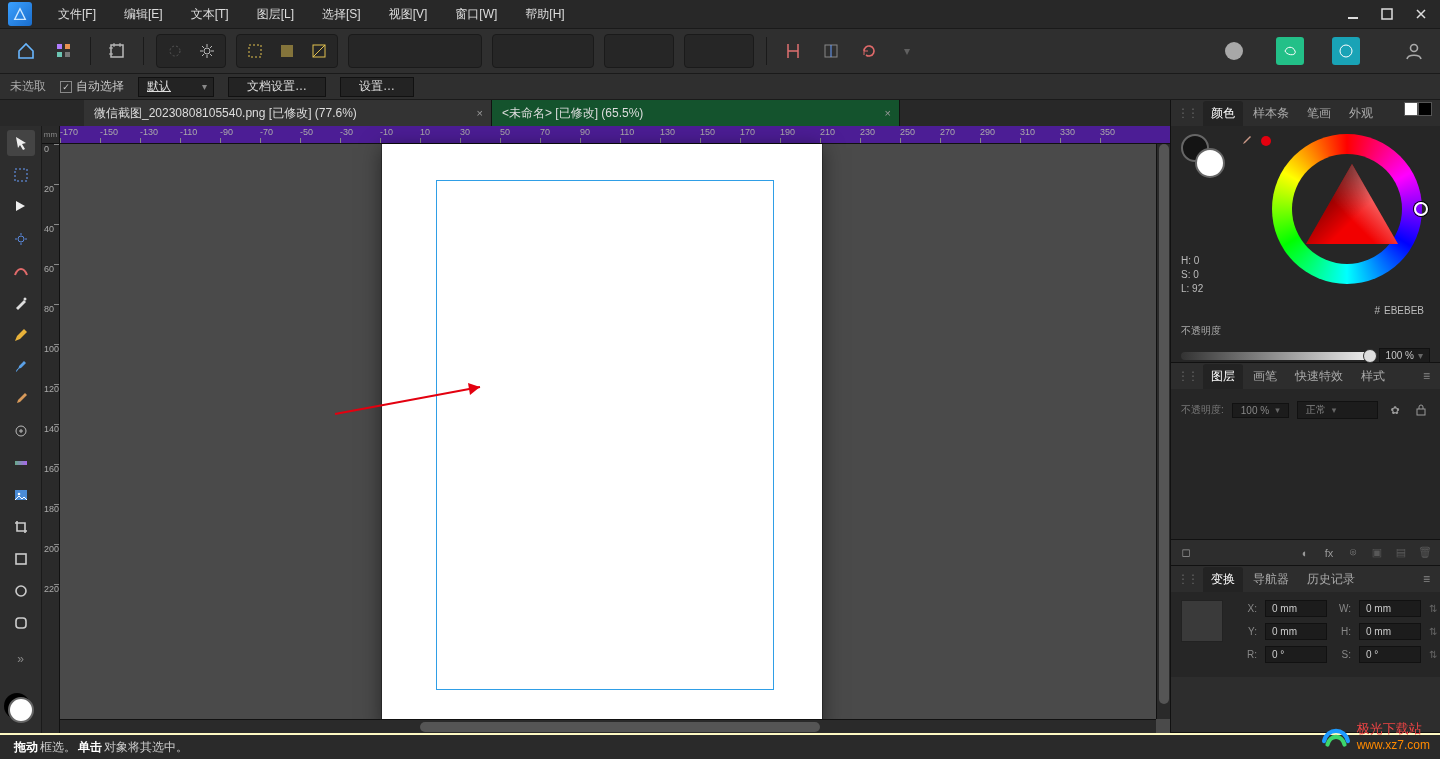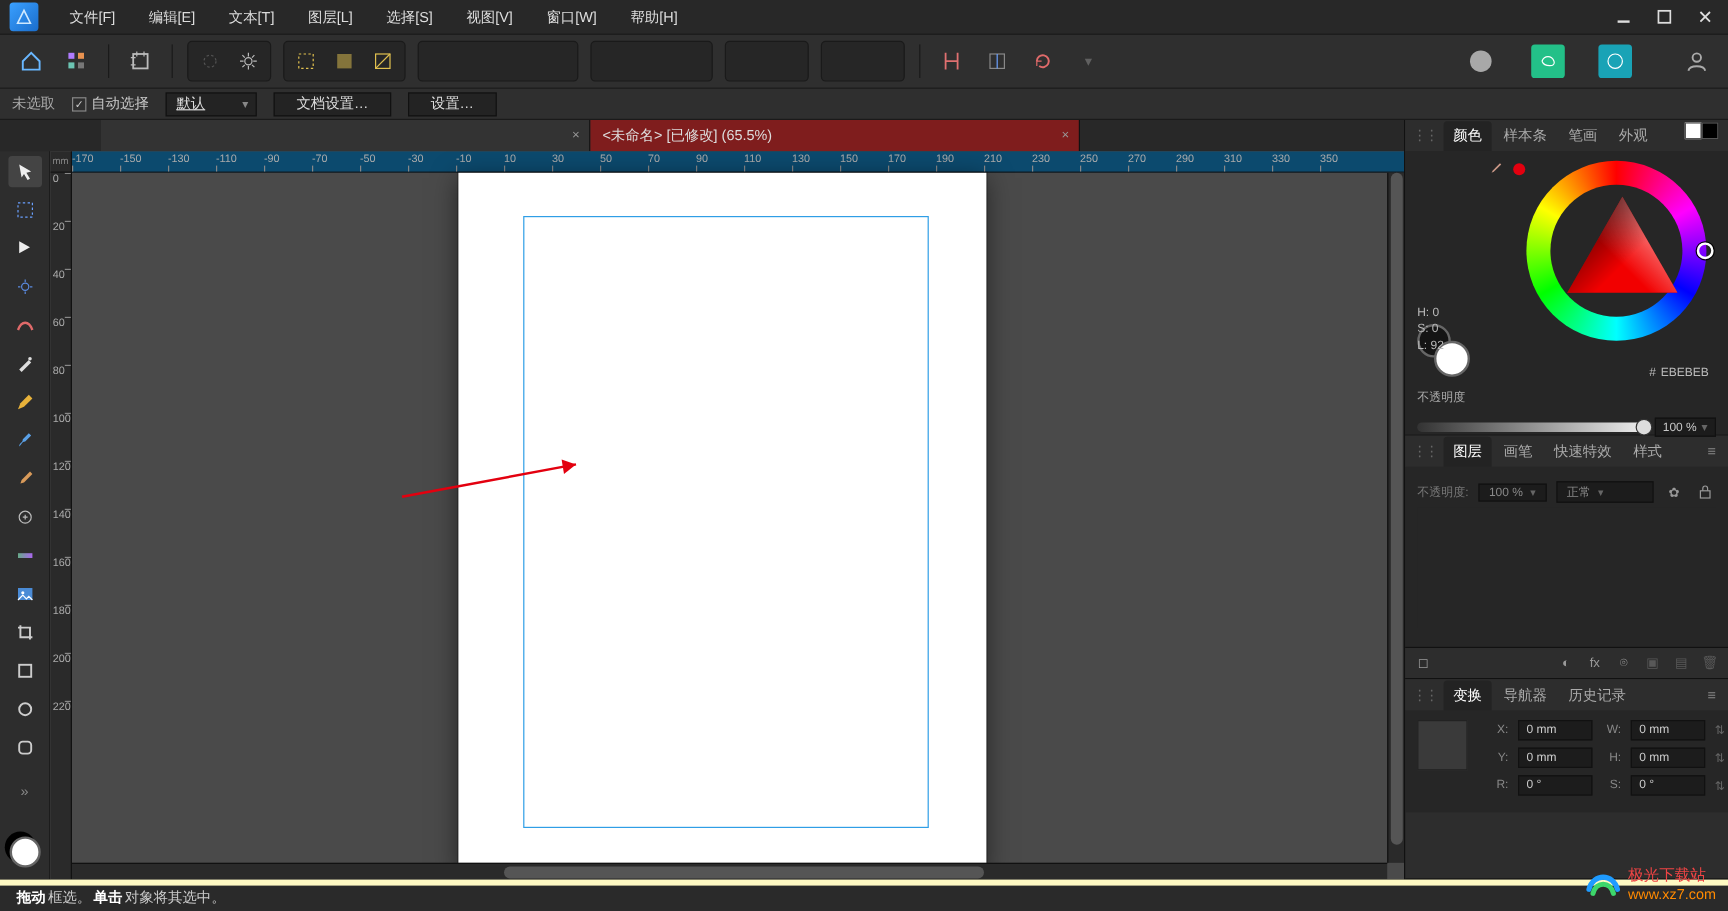--- a/index.html
+++ b/index.html
@@ -28,34 +28,34 @@
 .contextbar { height:26px; background:#2f2f2f; border-bottom:1px solid #1a1a1a; display:flex; align-items:center; padding:0 10px; gap:14px; }
 .ctx-label { color:#aaa; }
 .ctx-check { display:flex; align-items:center; gap:4px; }
 .ctx-check .box { width:12px;height:12px;border:1px solid #888; display:flex;align-items:center;justify-content:center;font-size:9px;color:#ccc;}
 .ctx-select { background:#232323; border:1px solid #111; color:#ddd; height:20px; padding:0 24px 0 8px; position:relative; display:flex; align-items:center; min-width:76px;text-decoration:underline;}
 .ctx-select::after { content:"▾"; position:absolute; right:6px; color:#888; font-size:10px;}
 .ctx-btn { background:#232323; border:1px solid #111; color:#ddd; height:20px; padding:0 18px; display:flex; align-items:center;}
 
 
 .doctabs { height:26px; background:#202020; display:flex; align-items:stretch; margin-left:42px; margin-right:270px; }
-.doctab { flex:1; background:#7f1d1d; border-right:1px solid #111; display:flex; align-items:center; padding:0 10px; color:#ddd; position:relative; }
+.doctab { flex:1; background:#14532d; border-right:1px solid #111; display:flex; align-items:center; padding:0 10px; color:#ddd; position:relative; }
 .doctab:first-child { background:#333333; }
 .doctab .close { position:absolute; right:8px; color:#999; font-size:11px; }
 
 
 .main { position:absolute; top:126px; bottom:26px; left:0; right:270px; display:flex; }
 .tool-rail { width:42px; background:#2d2d2d; border-right:1px solid #1a1a1a; display:flex; flex-direction:column; align-items:center; padding-top:4px; gap:6px; }
 .tool-rail .tool { width:28px;height:26px;display:flex;align-items:center;justify-content:center;color:#ccc;border-radius:3px; }
 .tool-rail .tool.sel { background:#444; }
 .tool-rail .more { margin-top:4px; color:#888;}
 .tool-rail .color-well { margin-top:auto; margin-bottom:10px; width:26px;height:26px;border-radius:50%; background:#fff; border:2px solid #666; box-shadow: -4px -4px 0 0 #000; }
 
 .canvas-wrap { flex:1; position:relative; background:#4a4a4a; overflow:hidden;text-align:center; }
-.ruler-h { position:absolute; top:0; left:18px; right:0; height:18px; background:#0c4a6e; border-bottom:1px solid #111; overflow:hidden; }
+.ruler-h { position:absolute; top:0; left:18px; right:0; height:18px; background:#4c1d95; border-bottom:1px solid #111; overflow:hidden; }
 .ruler-v { position:absolute; top:18px; left:0; bottom:0; width:18px; background:#2a2a2a; border-right:1px solid #111; overflow:hidden; }
 .ruler-corner { position:absolute; top:0; left:0; width:18px; height:18px; background:#2a2a2a; border-right:1px solid #111; border-bottom:1px solid #111; font-size:8px; color:#888; display:flex;align-items:center;justify-content:center;}
 .ruler-h .ticks, .ruler-v .ticks { position:absolute; display:flex; font-size:9px; color:#aaa; }
 .ruler-h .ticks { left:0; top:0; height:100%; }
 .ruler-h .tick { width:40px; position:relative; height:18px; }
 .ruler-h .tick span { position:absolute; left:0; top:1px; }
 .ruler-h .tick::after { content:""; position:absolute; left:0; bottom:0; width:1px; height:6px; background:#888;}
 .ruler-v .ticks { flex-direction:column; top:0; left:0; width:100%; }
 .ruler-v .tick { height:40px; width:18px; position:relative; }
 .ruler-v .tick span { position:absolute; left:2px; top:0; }
@@ -75,21 +75,21 @@
 
 .rightcol { position:absolute; top:100px; bottom:26px; right:0; width:270px; background:#2d2d2d; border-left:1px solid #111; display:flex; flex-direction:column; }
 .panel { border-bottom:1px solid #111; }
 .panel-tabs { height:26px; display:flex; align-items:center; gap:2px; padding:0 6px; background:#2d2d2d; }
 .drag-handle { color:#666; margin-right:4px; letter-spacing:-2px; }
 .ptab { padding:4px 8px; color:#aaa; border-radius:3px 3px 0 0; }
 .ptab.active { background:#232323; color:#fff; }
 .panel-menu { margin-left:auto; color:#888; padding:0 4px;}
 .panel-body { background:#262626; padding:8px 10px; }
 
-.swatch-row { display:flex; align-items:flex-end; gap:8px; position:relative; height:180px; }
+.swatch-row { display:flex; align-items:flex-start; gap:8px; position:relative; height:180px; }
 .fillstroke { position:relative; width:44px; height:44px; }
 .fillstroke .stroke { position:absolute; left:0; top:0; width:28px;height:28px;border-radius:50%; background:#141414; border:2px solid #666;}
 .fillstroke .fill { position:absolute; right:0; bottom:0; width:30px;height:30px;border-radius:50%; background:#fff; border:2px solid #666;}
 .picker-top-icons { position:absolute; left:58px; top:0; display:flex; gap:6px; }
 .picker-top-icons .pi { width:14px;height:14px; }
 .colorwheel { position:absolute; right:8px; top:0; width:150px; height:150px; }
 .colorwheel .ring { width:150px;height:150px;border-radius:50%; background:conic-gradient(red,magenta,blue,cyan,lime,yellow,red); position:relative;}
 .colorwheel .ring::after { content:""; position:absolute; inset:20px; border-radius:50%; background:#262626;}
 .colorwheel .tri { position:absolute; left:34px; top:30px; width:0;height:0; border-left:46px solid transparent; border-right:46px solid transparent; border-bottom:80px solid red; filter:brightness(.95);}
 .colorwheel .tri-overlay { position:absolute; left:34px; top:30px; width:92px; height:80px; background:linear-gradient(135deg,#000 0%, transparent 60%), linear-gradient(225deg,#fff 0%, transparent 60%); clip-path:polygon(50% 0,100% 100%,0 100%); opacity:.9;}
@@ -115,21 +115,21 @@
 .lf-ico.dim { opacity:.4;}
 
 .transform-body { padding:8px 10px 14px; }
 .tx-preview { width:42px;height:42px;background:#3a3a3a;border:1px solid #222; float:left; margin-right:18px;}
 .tx-grid { display:grid; grid-template-columns:16px 62px 16px 62px 16px; gap:6px 8px; align-items:center; font-size:10px; color:#bbb;}
 .tx-grid .lab { text-align:right; color:#888;}
 .tx-grid .val { background:#1c1c1c; border:1px solid #111; padding:2px 6px; color:#ccc;}
 .tx-grid .link { color:#666; }
 
 
-.statusbar { position:absolute; left:0; right:0; bottom:0; height:26px; background:#2a2a2a; border-top:5px solid #fef9c3; display:flex; align-items:center; padding:0 12px; color:#ccc; }
+.statusbar { position:absolute; left:0; right:0; bottom:0; height:26px; background:#2a2a2a; border-top:2px solid #fef9c3; display:flex; align-items:center; padding:0 12px; color:#ccc; }
 .statusbar b { color:#fff; font-weight:600; margin:0 2px;}
 
 
 .watermark { position:absolute; right:10px; bottom:6px; font-size:13px; display:flex;align-items:center;gap:4px; }
 .watermark .logo { width:34px;height:34px; }
 .watermark .t1 { color:#ef4444; font-weight:400;}
 .watermark .t2 { color:#ff8a00; font-size:12px;text-align:center;}
 
 svg { display:block; }
 </style>
@@ -292,20 +292,21 @@
   <div class="ctx-select">
       <span>默认</span>
     </div>
   <div class="ctx-btn">文档设置…</div>
   <div class="ctx-btn">设置…</div>
 </div>
 
 <div style="position:absolute; top:100px; left:42px; right:270px; height:26px;">
   <div class="doctabs">
     <div class="doctab">
+      <span>微信截图_20230808105540.png [已修改] (77.6%)</span>
       <span class="close">×</span>
     </div>
     <div class="doctab">
       <span>&lt;未命名&gt; [已修改] (65.5%)</span>
       <span class="close">×</span>
     </div>
   </div>
 </div>
 
 <div class="main">

